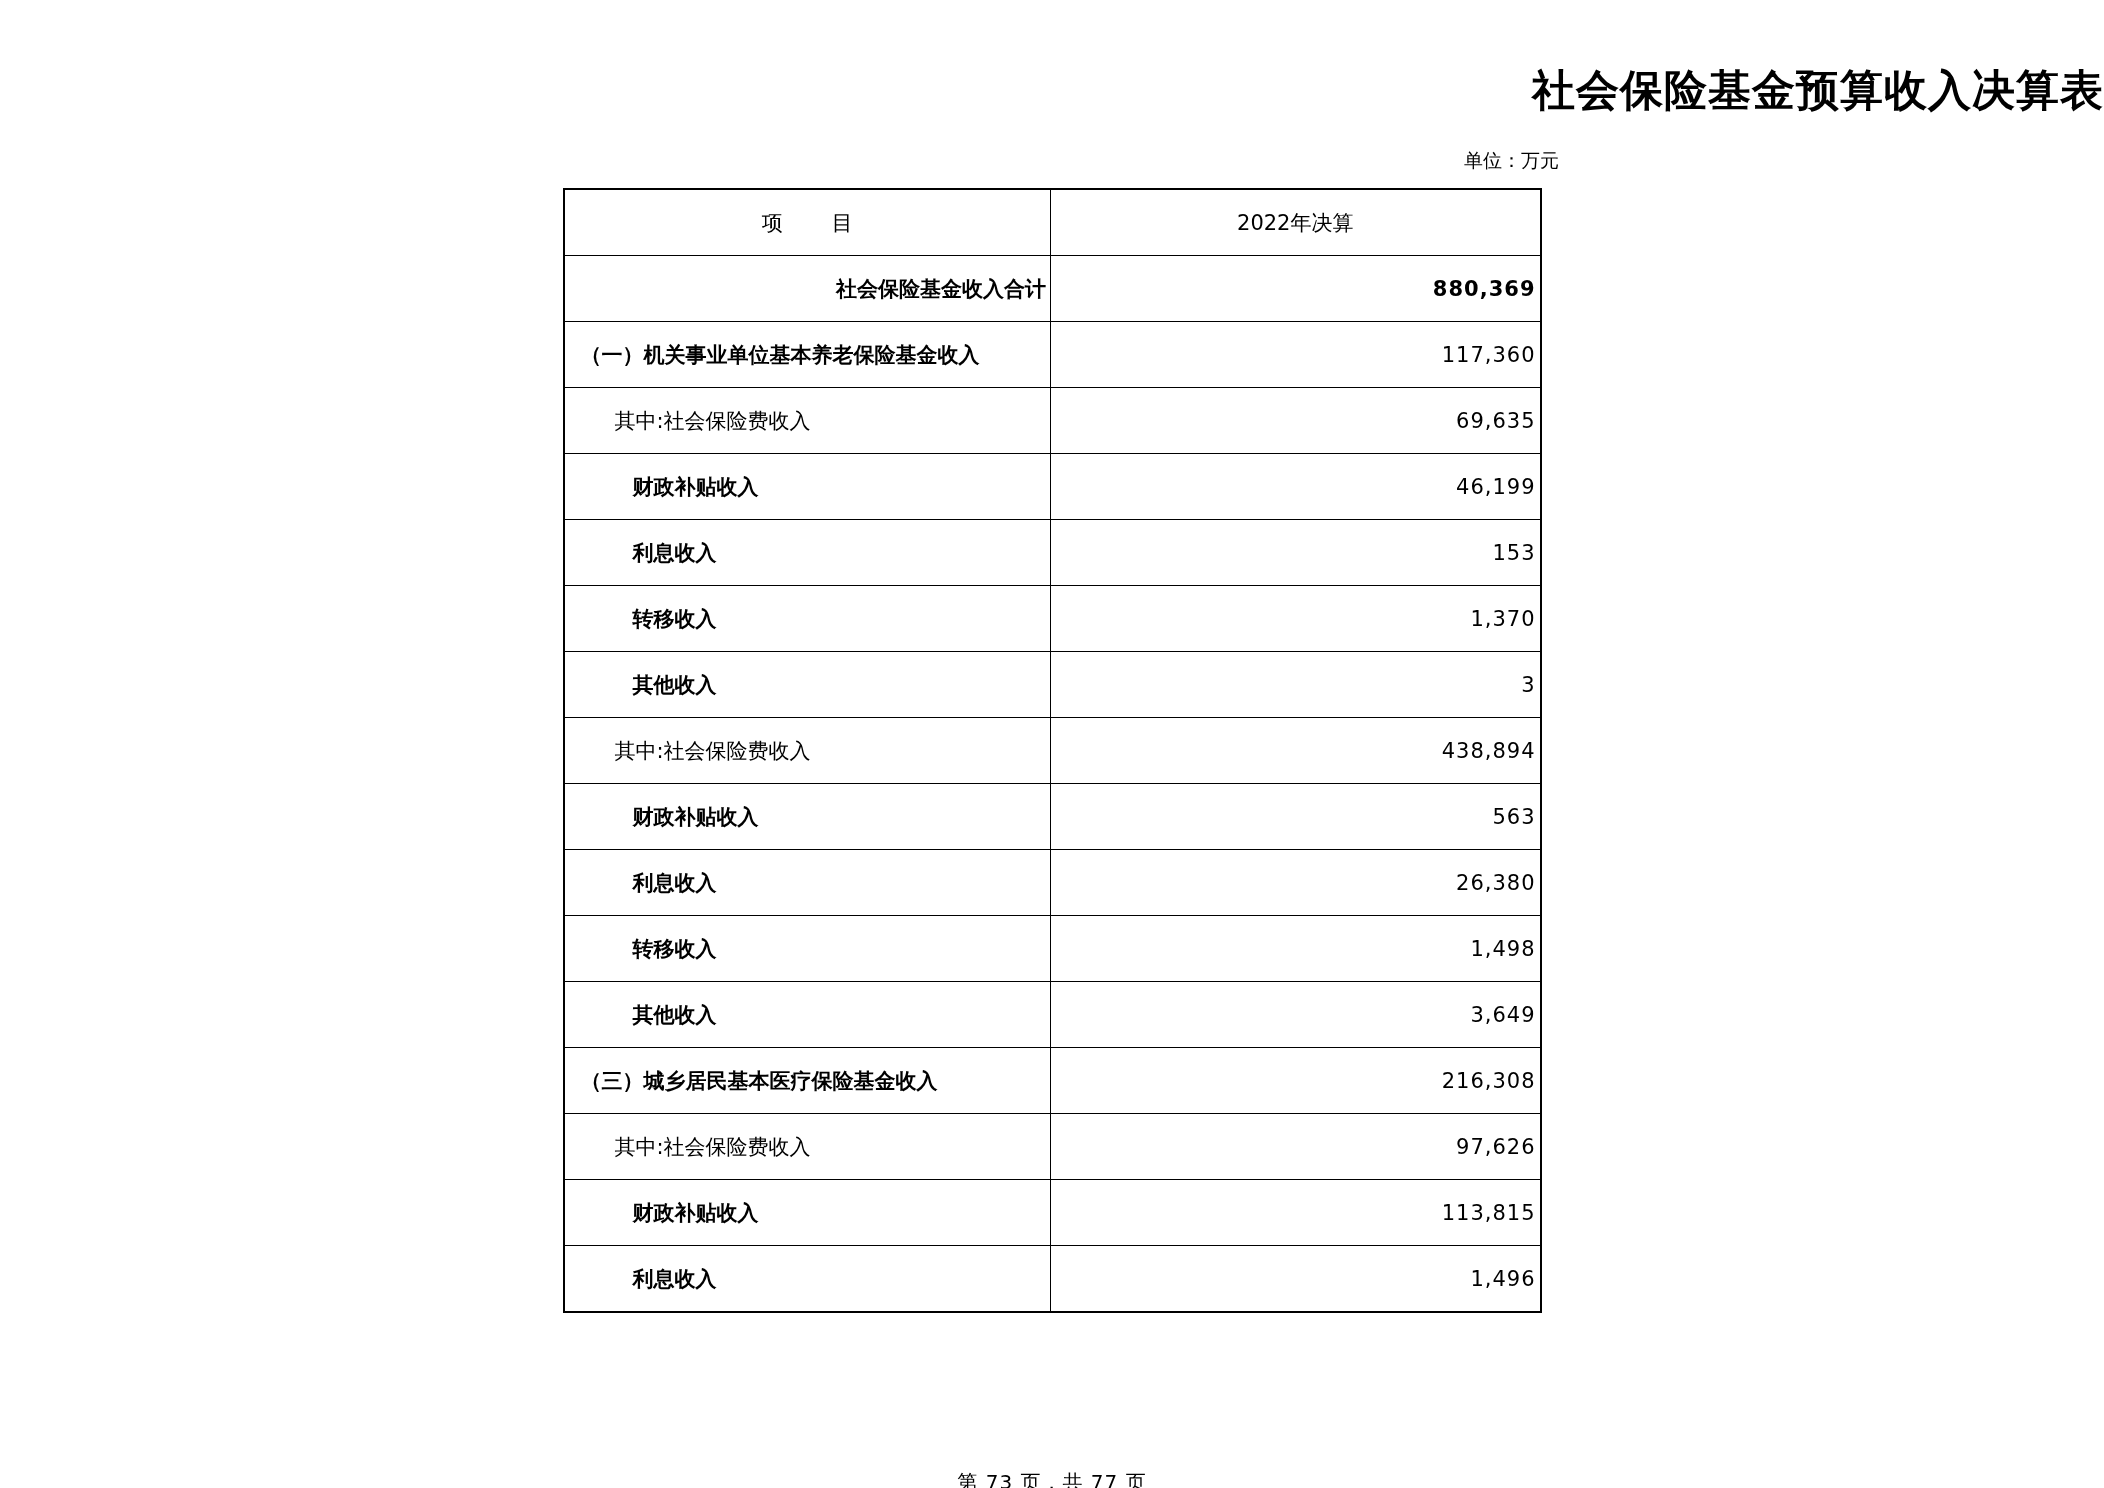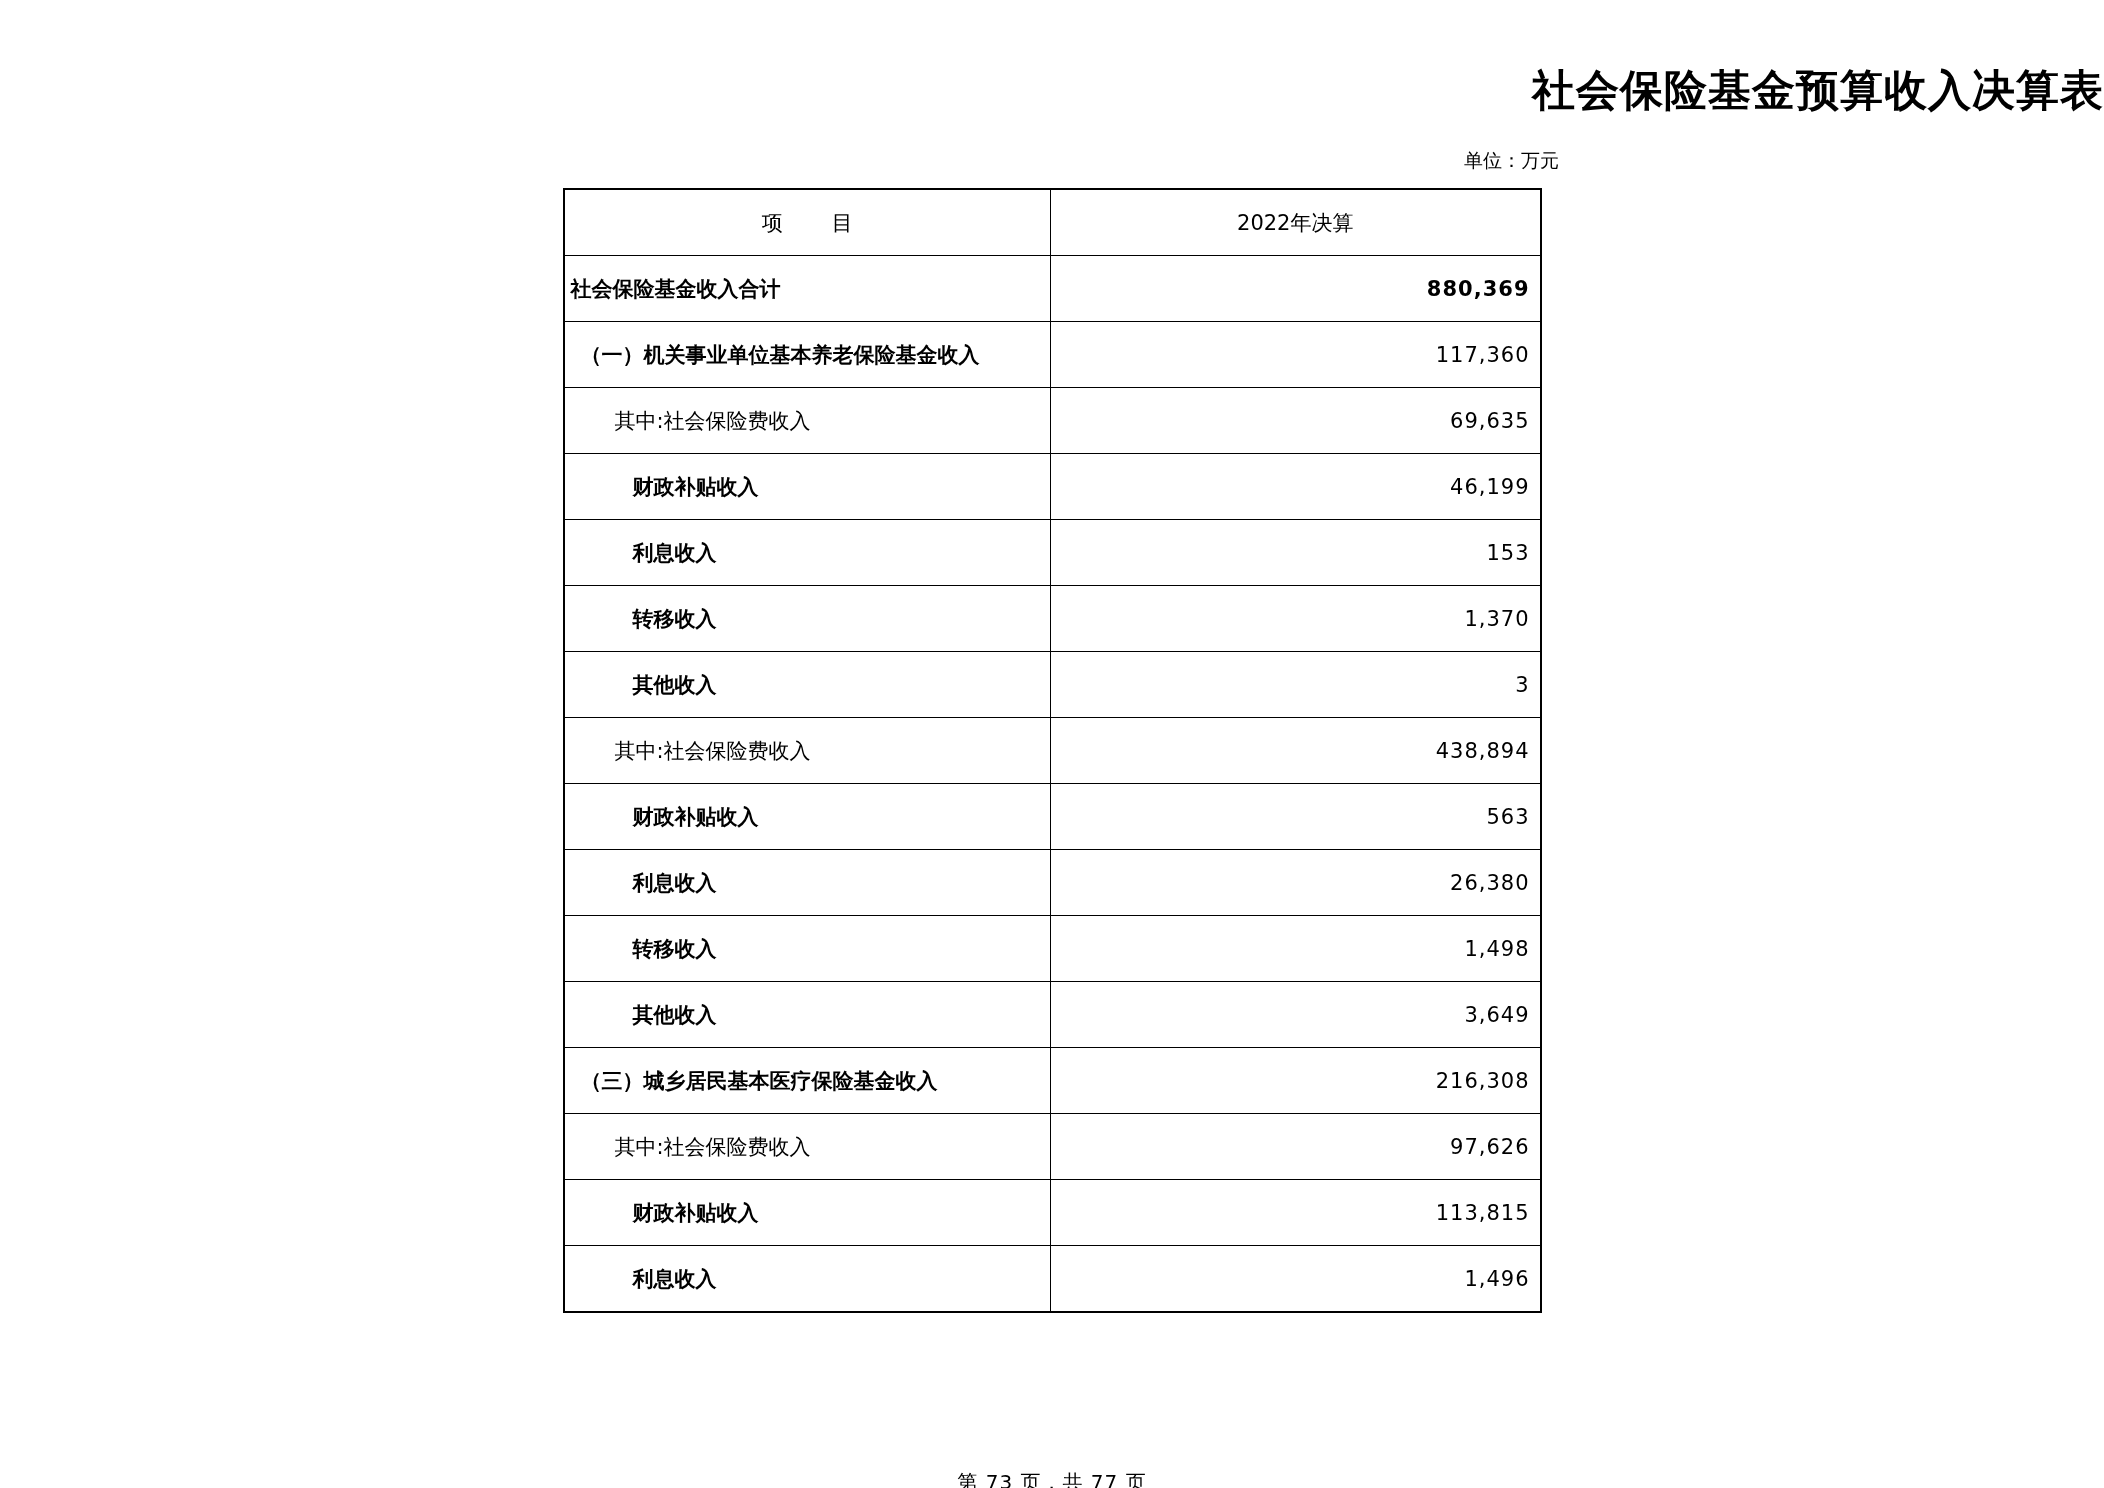--- a/index.html
+++ b/index.html
@@ -46,35 +46,35 @@
     border-collapse: collapse;
     table-layout: fixed;
     width: 977px;
     border: 2px solid #000;
   }
   table.fin col.c1 { width: 487px; }
   table.fin col.c2 { width: 490px; }
   table.fin td {
     border: 1.5px solid #000;
     height: 65px;
-    padding: 0 10px;
+    padding: 0 4px;
     font-size: 21px;
     font-family: "DejaVu Sans", "Liberation Sans", sans-serif;
     vertical-align: middle;
   }
   .hdr td {
     text-align: center;
     font-size: 22px;
     height: 72px;
   }
   .hdr .item-head {
     letter-spacing: 14px;
     text-indent: 14px;
   }
-  .lvl0 .lbl { font-weight: bold; padding-left: 6px; }
+  .lvl0 .lbl { font-weight: bold; padding-left: 6px; text-align: right; }
   .lvl0 .val { font-weight: bold; text-align: right; }
   .lvl1 .lbl { font-weight: bold; padding-left: 16px; }
   .lvl1 .val { font-weight: normal; }
   .lvl2 .lbl { padding-left: 50px; }
   .lvl3 .lbl { padding-left: 68px; font-weight: bold; }
   .val {
     text-align: right;
     padding-right: 22px;
     letter-spacing: 1px;
   }

